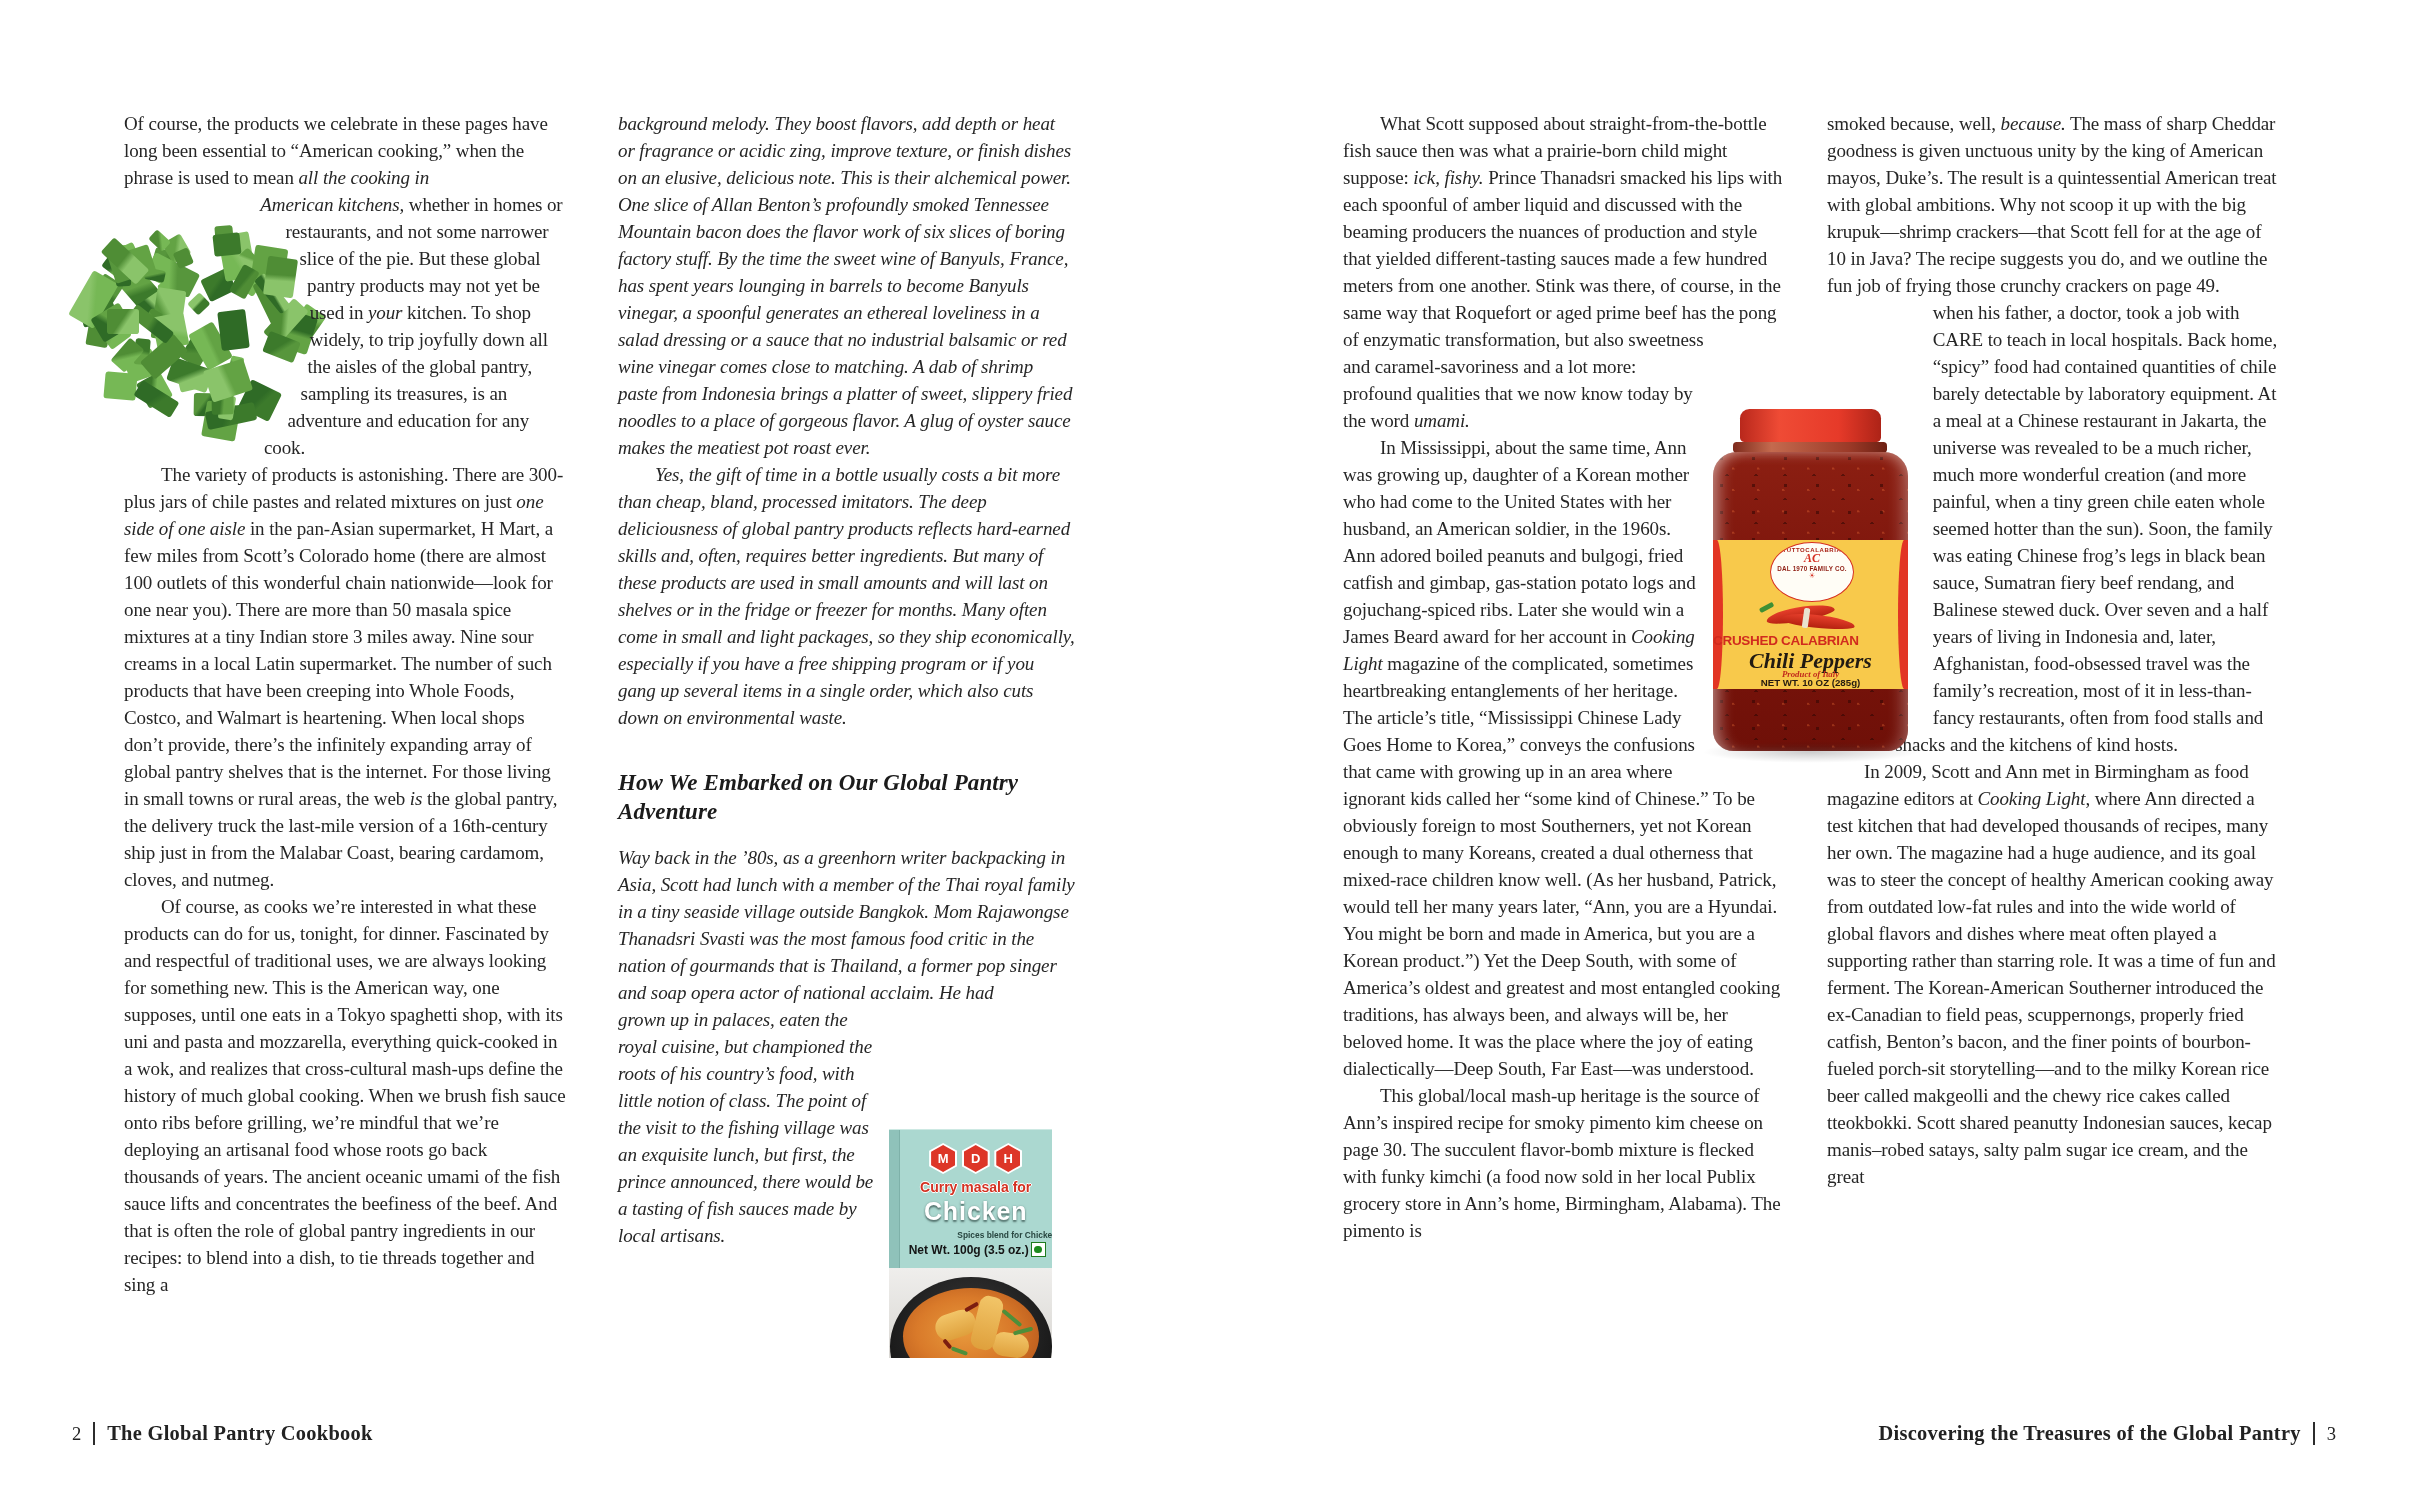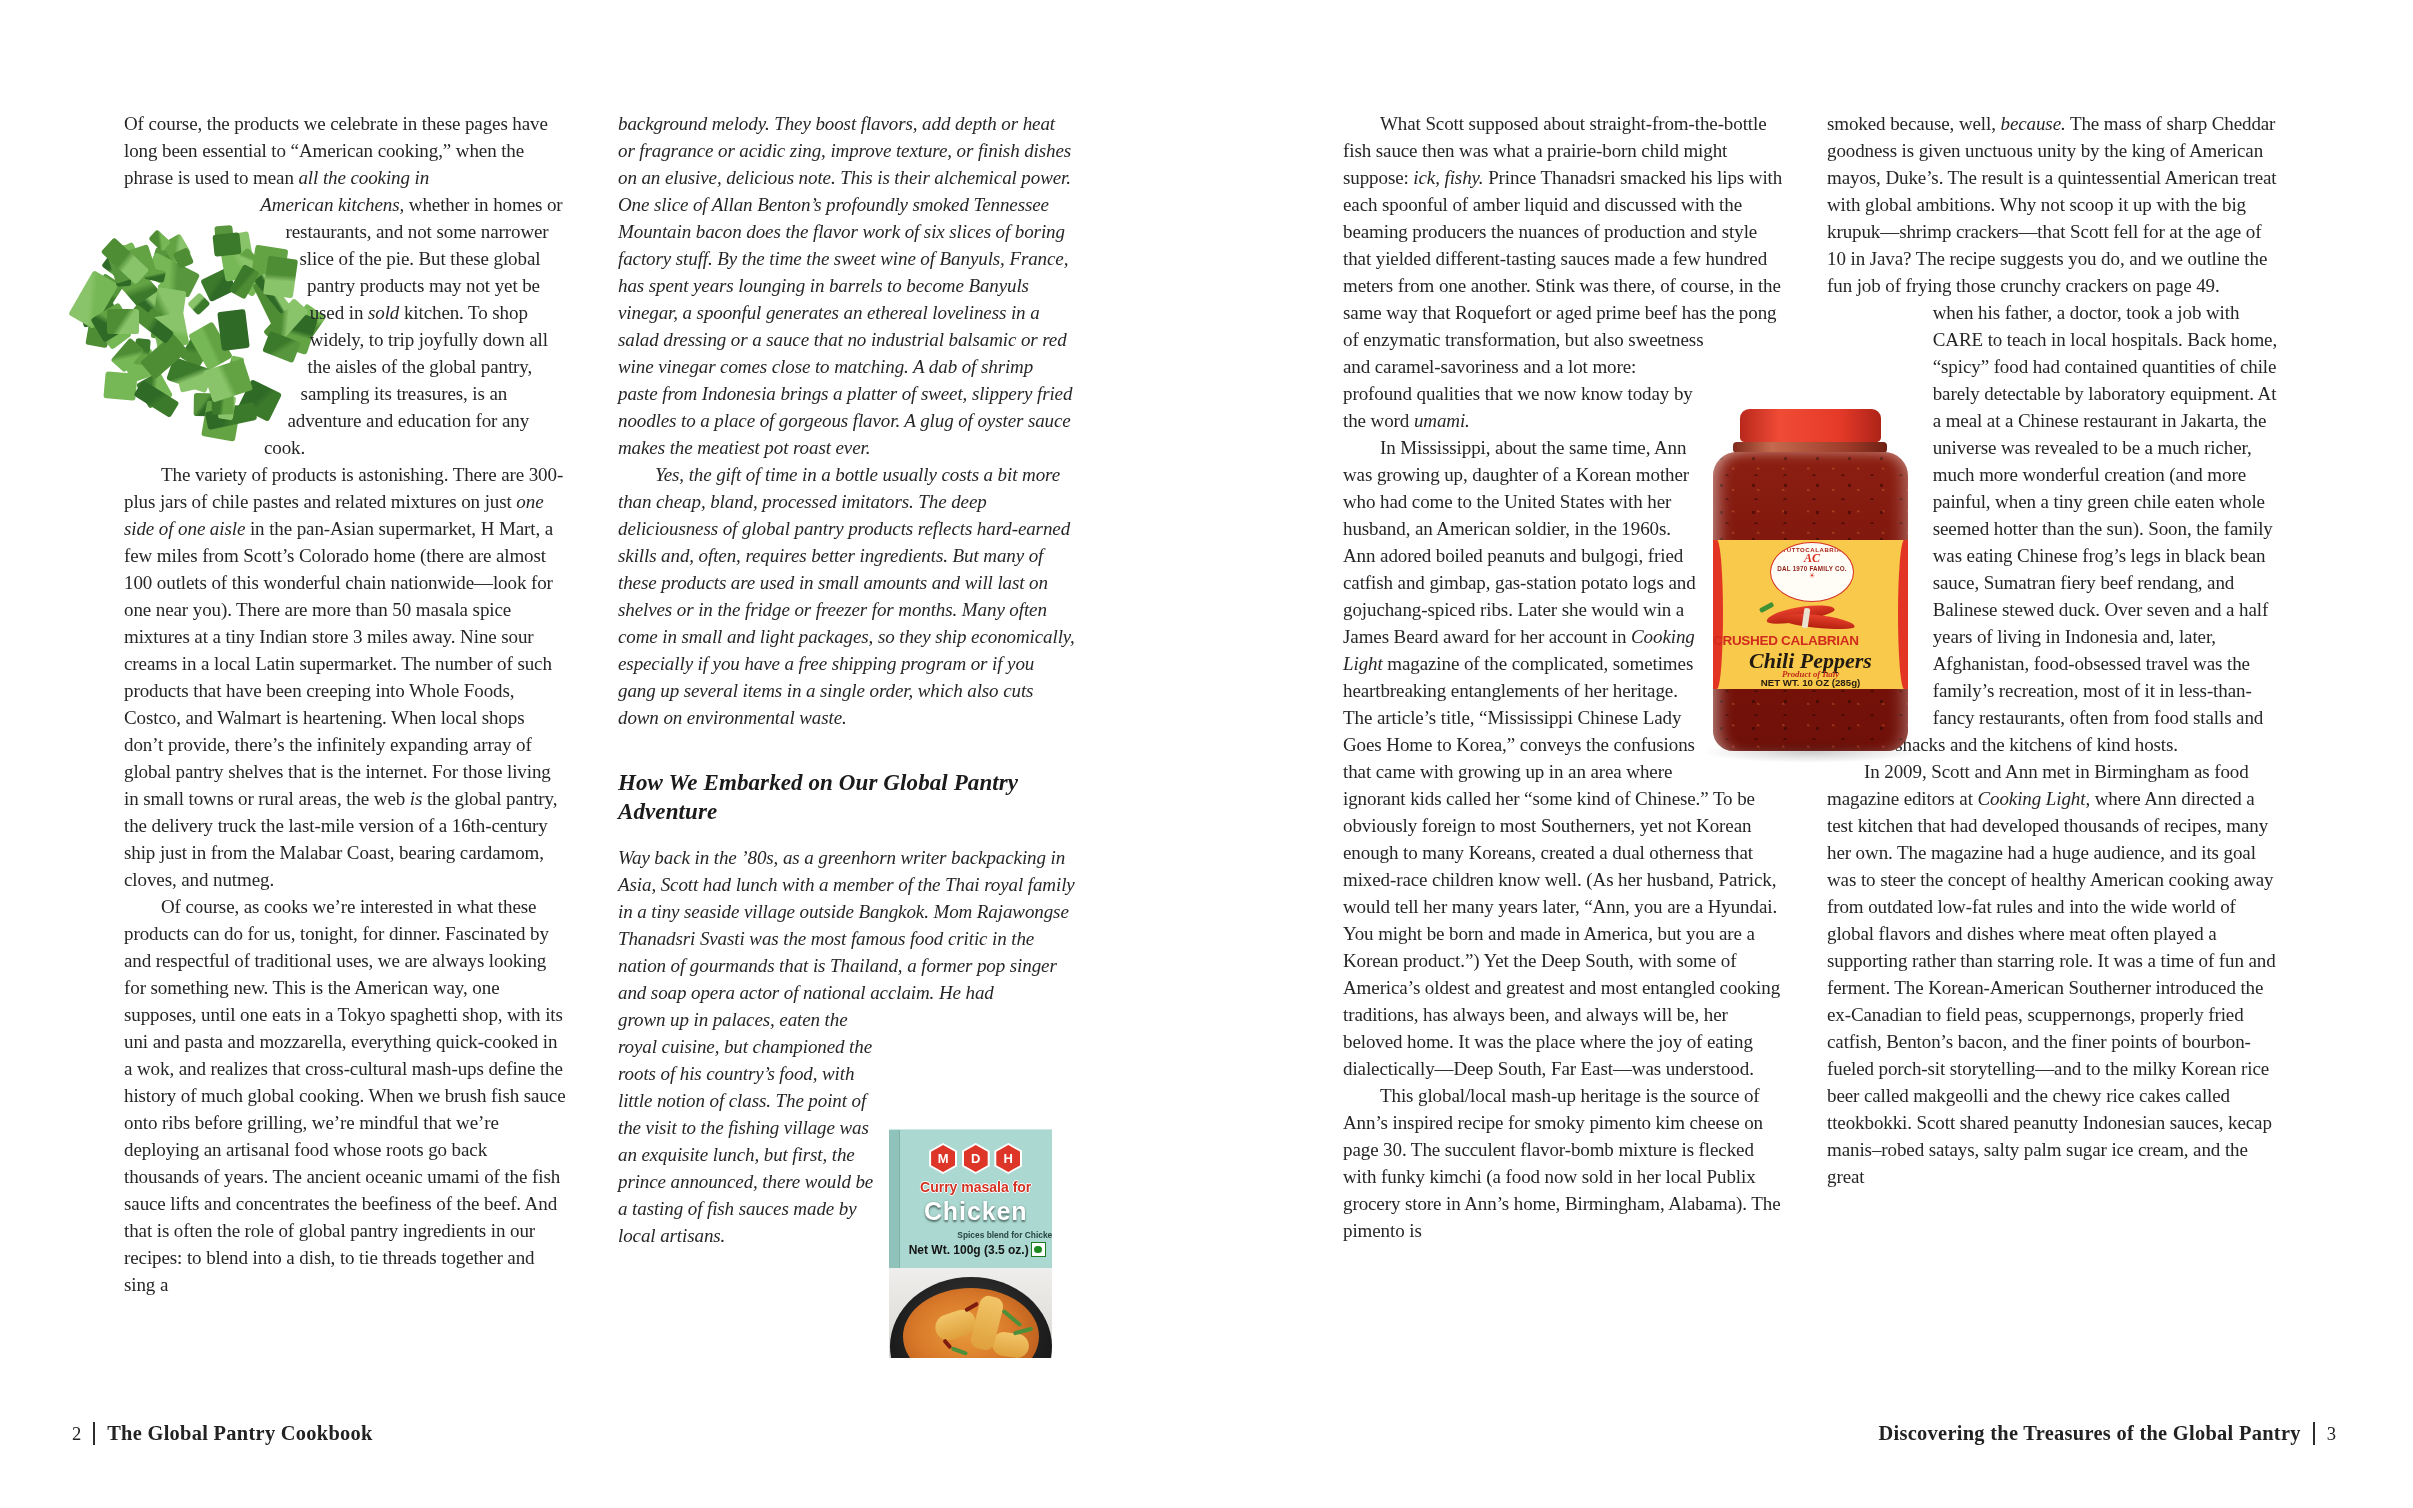--- a/index.html
+++ b/index.html
@@ -174,21 +174,21 @@
       <div class="scallion-piece" style="left: 127px; top: 167px; width: 43px; height: 22px; transform: rotate(89deg); background: linear-gradient(6deg, rgb(60, 122, 43) 0px, rgb(60, 122, 43) 45%, rgb(99, 163, 68) 60%, rgb(99, 163, 68) 100%);"></div>
       <div class="scallion-piece" style="left: 155px; top: 58px; width: 31px; height: 17.7px; transform: rotate(119deg); background: linear-gradient(11deg, rgb(60, 122, 43) 0px, rgb(60, 122, 43) 45%, rgb(79, 141, 53) 60%, rgb(79, 141, 53) 100%);"></div>
       <div class="scallion-piece" style="left: 187px; top: 47px; width: 39px; height: 30px; transform: rotate(98deg); background: linear-gradient(86deg, rgb(79, 141, 53) 0px, rgb(79, 141, 53) 45%, rgb(138, 196, 106) 60%, rgb(138, 196, 106) 100%);"></div>
       <div class="scallion-piece" style="left: 33px; top: 94px; width: 32px; height: 25px; transform: rotate(0deg); background: linear-gradient(124deg, rgb(79, 141, 53) 0px, rgb(79, 141, 53) 45%, rgb(138, 196, 106) 60%, rgb(138, 196, 106) 100%);"></div>
       <div class="scallion-piece" style="left: 133px; top: 149px; width: 42px; height: 33px; transform: rotate(162deg); background: linear-gradient(83deg, rgb(99, 163, 68) 0px, rgb(99, 163, 68) 45%, rgb(138, 196, 106) 60%, rgb(138, 196, 106) 100%);"></div>
       <div class="scallion-piece" style="left: 191px; top: 121px; width: 33px; height: 22px; transform: rotate(21deg); background: linear-gradient(128deg, rgb(60, 122, 43) 0px, rgb(60, 122, 43) 45%, rgb(87, 150, 60) 60%, rgb(87, 150, 60) 100%);"></div>
     </div>
 
   <div class="col col1">
     <p class="para"><span>Of course, the products we celebrate in these pages have long been essential to “American cooking,” when the phrase is used to mean <em>all the cooking in</em></span></p>
-    <p class="para"><span class="sc-spacer"></span><span><em>American kitchens,</em> whether in homes or restaurants, and not some narrower slice of the pie. But these global pantry products may not yet be used in <em>sold</em> kitchen. To shop widely, to trip joyfully down all the aisles of the global pantry, sampling its treasures, is an adventure and education for any cook.</span></p>
+    <p class="para"><span class="sc-spacer"></span><span><em>American kitchens,</em> whether in homes or restaurants, and not some narrower slice of the pie. But these global pantry products may not yet be used in <em>your</em> kitchen. To shop widely, to trip joyfully down all the aisles of the global pantry, sampling its treasures, is an adventure and education for any cook.</span></p>
     <p class="para indent"><span>The variety of products is astonishing. There are 300-plus jars of chile pastes and related mixtures on just <em>one side of one aisle</em> in the pan-Asian supermarket, H Mart, a few miles from Scott’s Colorado home (there are almost 100 outlets of this wonderful chain nationwide—look for one near you). There are more than 50 masala spice mixtures at a tiny Indian store 3 miles away. Nine sour creams in a local Latin supermarket. The number of such products that have been creeping into Whole Foods, Costco, and Walmart is heartening. When local shops don’t provide, there’s the infinitely expanding array of global pantry shelves that is the internet. For those living in small towns or rural areas, the web <em>is</em> the global pantry, the delivery truck the last-mile version of a 16th-century ship just in from the Malabar Coast, bearing cardamom, cloves, and nutmeg.</span></p>
     <p class="para indent"><span>Of course, as cooks we’re interested in what these products can do for us, tonight, for dinner. Fascinated by and respectful of traditional uses, we are always looking for something new. This is the American way, one supposes, until one eats in a Tokyo spaghetti shop, with its uni and pasta and mozzarella, everything quick-cooked in a wok, and realizes that cross-cultural mash-ups define the history of much global cooking. When we brush fish sauce onto ribs before grilling, we’re mindful that we’re deploying an artisanal food whose roots go back thousands of years. The ancient oceanic umami of the fish sauce lifts and concentrates the beefiness of the beef. And that is often the role of global pantry ingredients in our recipes: to blend into a dish, to tie threads together and sing a</span></p>
   </div>
 
   <div class="col col2">
     <p class="para"><span>background melody. They boost flavors, add depth or heat or fragrance or acidic zing, improve texture, or finish dishes on an elusive, delicious note. This is their alchemical power. One slice of Allan Benton’s profoundly smoked Tennessee Mountain bacon does the flavor work of six slices of boring factory stuff. By the time the sweet wine of Banyuls, France, has spent years lounging in barrels to become Banyuls vinegar, a spoonful generates an ethereal loveliness in a salad dressing or a sauce that no industrial balsamic or red wine vinegar comes close to matching. A dab of shrimp paste from Indonesia brings a platter of sweet, slippery fried noodles to a place of gorgeous flavor. A glug of oyster sauce makes the meatiest pot roast ever.</span></p>
     <p class="para indent"><span>Yes, the gift of time in a bottle usually costs a bit more than cheap, bland, processed imitators. The deep deliciousness of global pantry products reflects hard-earned skills and, often, requires better ingredients. But many of these products are used in small amounts and will last on shelves or in the fridge or freezer for months. Many often come in small and light packages, so they ship economically, especially if you have a free shipping program or if you gang up several items in a single order, which also cuts down on environmental waste.</span></p>
     <h2 class="section-heading">How We Embarked on Our Global Pantry Adventure</h2>
     <p class="para"><span>Way back in the ’80s, as a greenhorn writer backpacking in Asia, Scott had lunch with a member of the Thai royal family in a tiny seaside village outside Bangkok. Mom Rajawongse Thanadsri Svasti was the most famous food critic in the nation of gourmands that is Thailand, a former pop singer and soap opera actor of national acclaim. He had</span></p>
     <p class="para"><span class="mdh-spacer"></span><span>grown up in palaces, eaten the royal cuisine, but championed the roots of his country’s food, with little notion of class. The point of the visit to the fishing village was an exquisite lunch, but first, the prince announced, there would be a tasting of fish sauces made by local artisans.</span></p>

